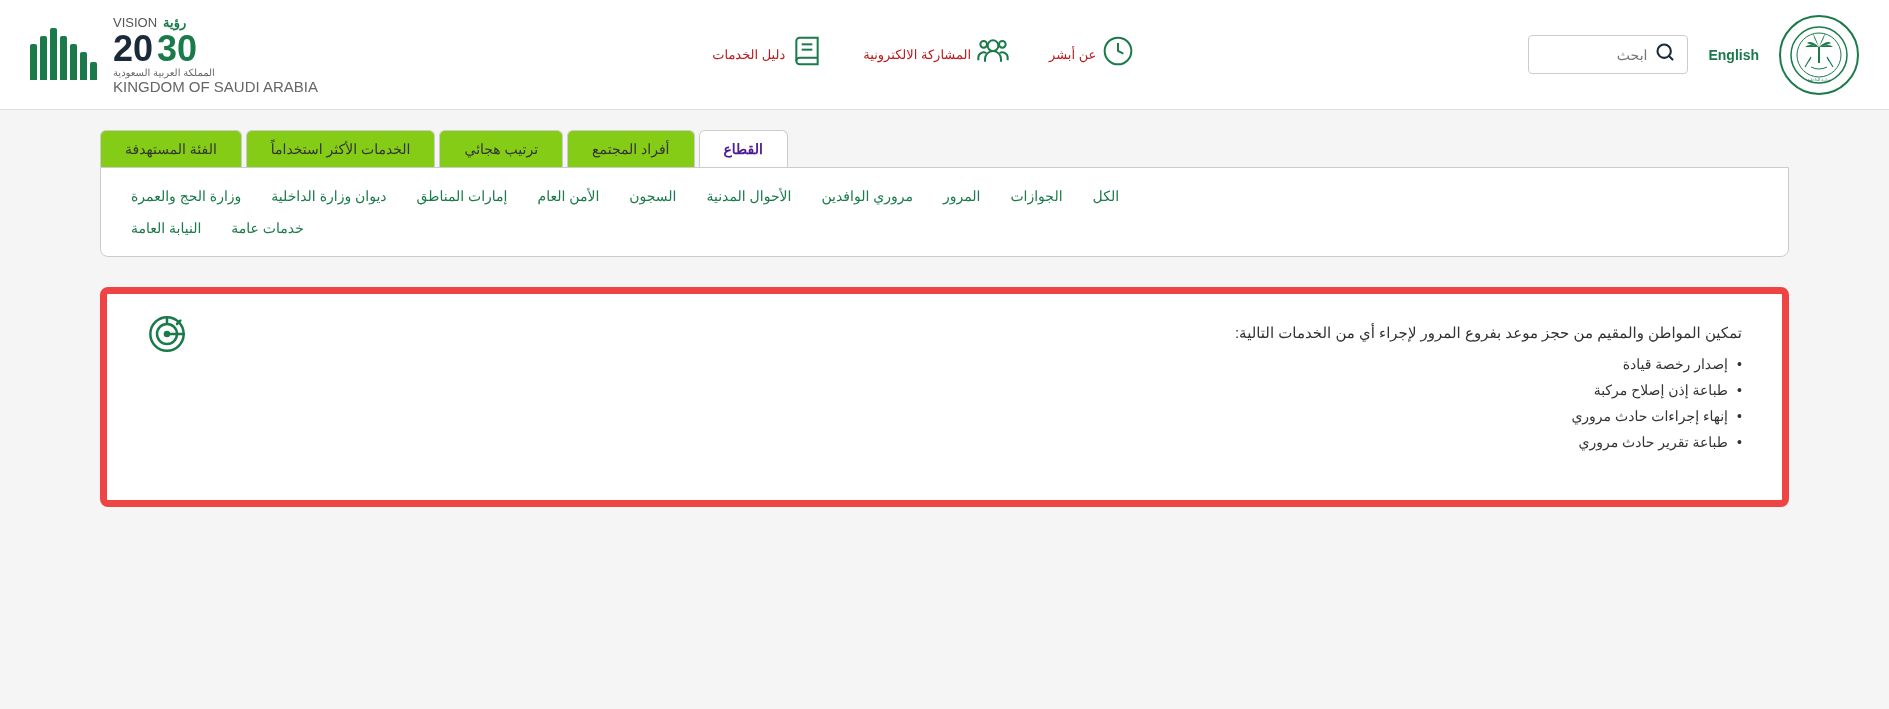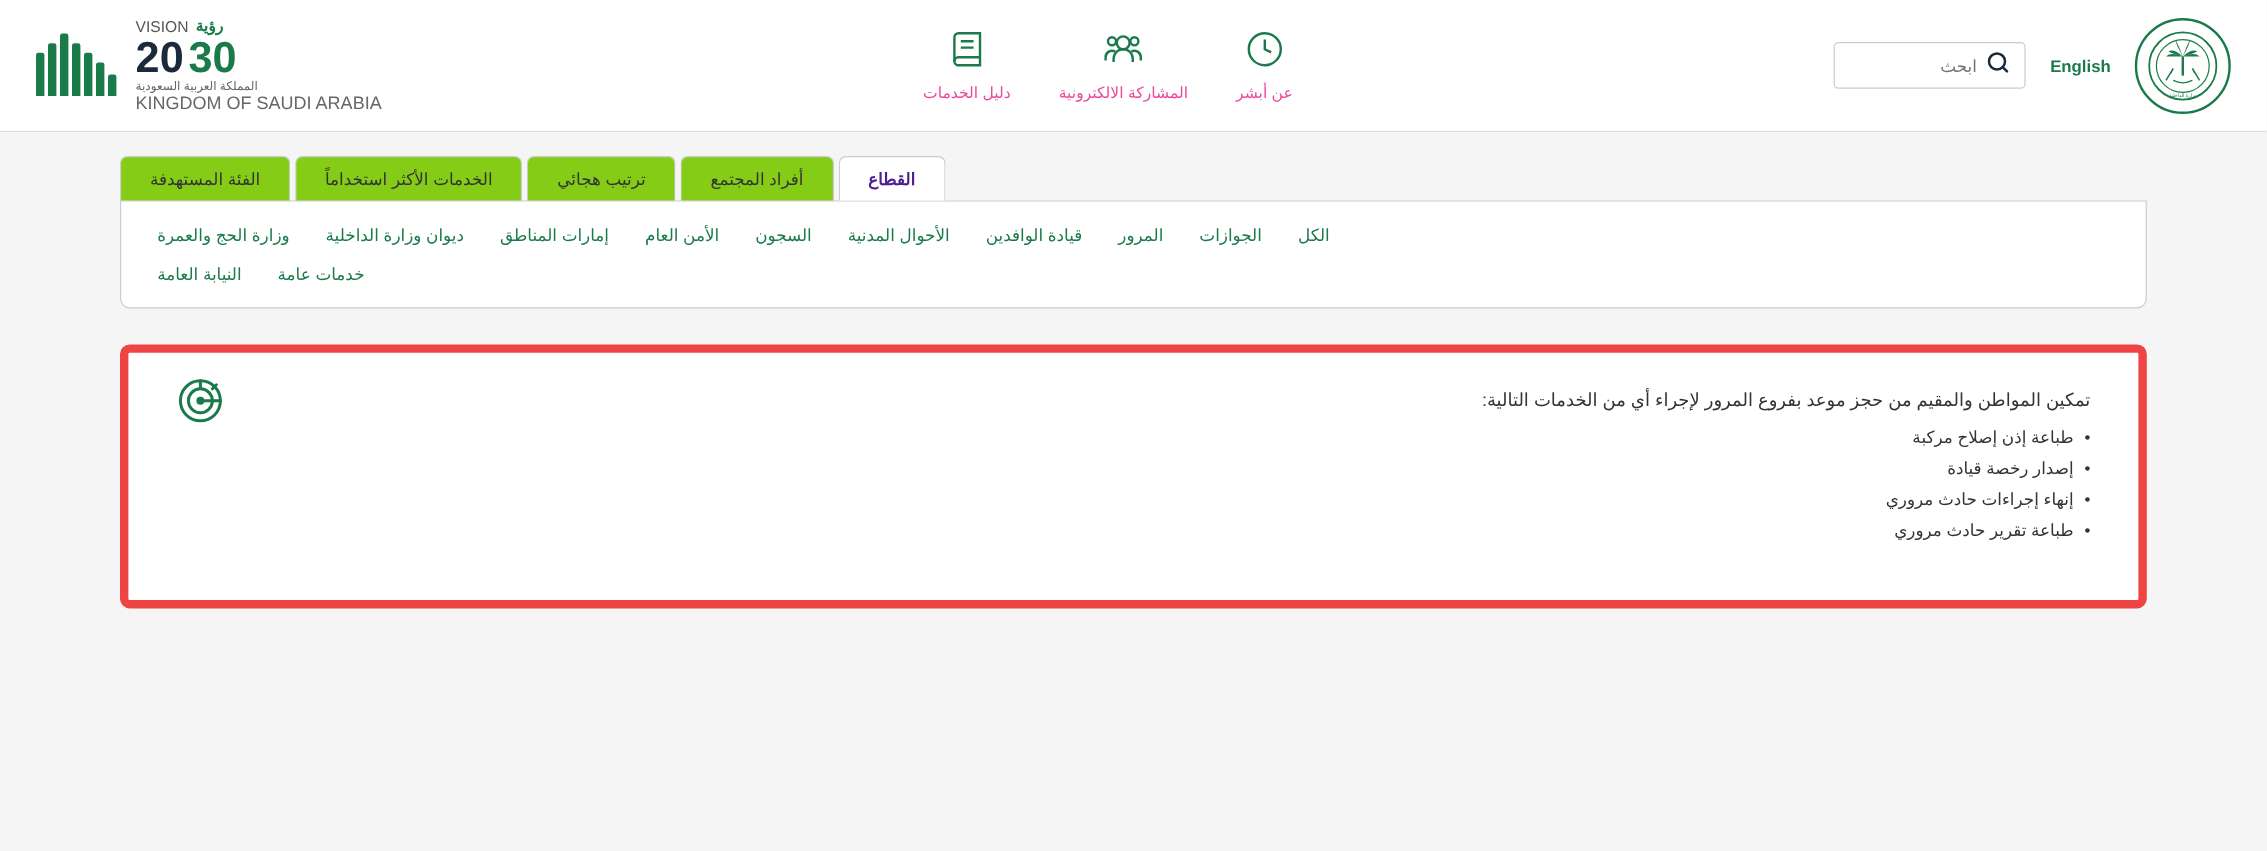--- a/index.html
+++ b/index.html
@@ -79,25 +79,25 @@
     }
 
     .header-center {
       display: flex;
       align-items: center;
       gap: 40px;
     }
 
     .nav-item {
       display: flex;
-      flex-direction: column;
+      flex-direction: row;
       align-items: center;
       gap: 6px;
       cursor: pointer;
-      color: #ec4899;
+      color: #b91c1c;
       font-size: 13px;
     }
 
     .nav-item .icon {
       font-size: 28px;
       color: #1a7a4a;
     }
 
     .header-left {
       display: flex;
@@ -360,21 +360,21 @@
     <div class="tab">
       <span class="arabic-text">الفئة المستهدفة</span>
     </div>
   </div>
 
   <div class="categories-box">
     <div class="categories-grid">
       <span class="category-item">الكل</span>
       <span class="category-item">الجوازات</span>
       <span class="category-item">المرور</span>
-      <span class="category-item">قيادة الوافدين</span>
+      <span class="category-item">مروري الوافدين</span>
       <span class="category-item">الأحوال المدنية</span>
       <span class="category-item">السجون</span>
       <span class="category-item">الأمن العام</span>
       <span class="category-item">إمارات المناطق</span>
       <span class="category-item">ديوان وزارة الداخلية</span>
       <span class="category-item">وزارة الحج والعمرة</span>
 
       <span class="category-item" style="flex-basis:100%;text-align:right;display:flex;justify-content:flex-end;gap:30px;">
         <span class="category-item">خدمات عامة</span>
         <span class="category-item">النيابة العامة</span>
@@ -391,21 +391,21 @@
         <circle cx="12" cy="12" r="2" fill="#1a7a4a"></circle>
         <line x1="12" y1="2" x2="12" y2="5" stroke="#1a7a4a" stroke-width="1.5" stroke-linecap="round"></line>
         <line x1="20" y1="4" x2="18" y2="6" stroke="#1a7a4a" stroke-width="1.5" stroke-linecap="round"></line>
         <line x1="22" y1="12" x2="14" y2="12" stroke="#1a7a4a" stroke-width="1.5" stroke-linecap="round"></line>
       </svg>
     </div>
 
     <div class="service-desc">
       <p class="arabic-text">تمكين المواطن والمقيم من حجز موعد بفروع المرور لإجراء أي من الخدمات التالية:</p>
       <ul class="service-list">
+        <li class="arabic-text">إصدار رخصة قيادة</li>
         <li class="arabic-text">طباعة إذن إصلاح مركبة</li>
-        <li class="arabic-text">إصدار رخصة قيادة</li>
         <li class="arabic-text">إنهاء إجراءات حادث مروري</li>
         <li class="arabic-text">طباعة تقرير حادث مروري</li>
       </ul>
     </div>
   </div>
 
 </div>
 
 </body></html>

